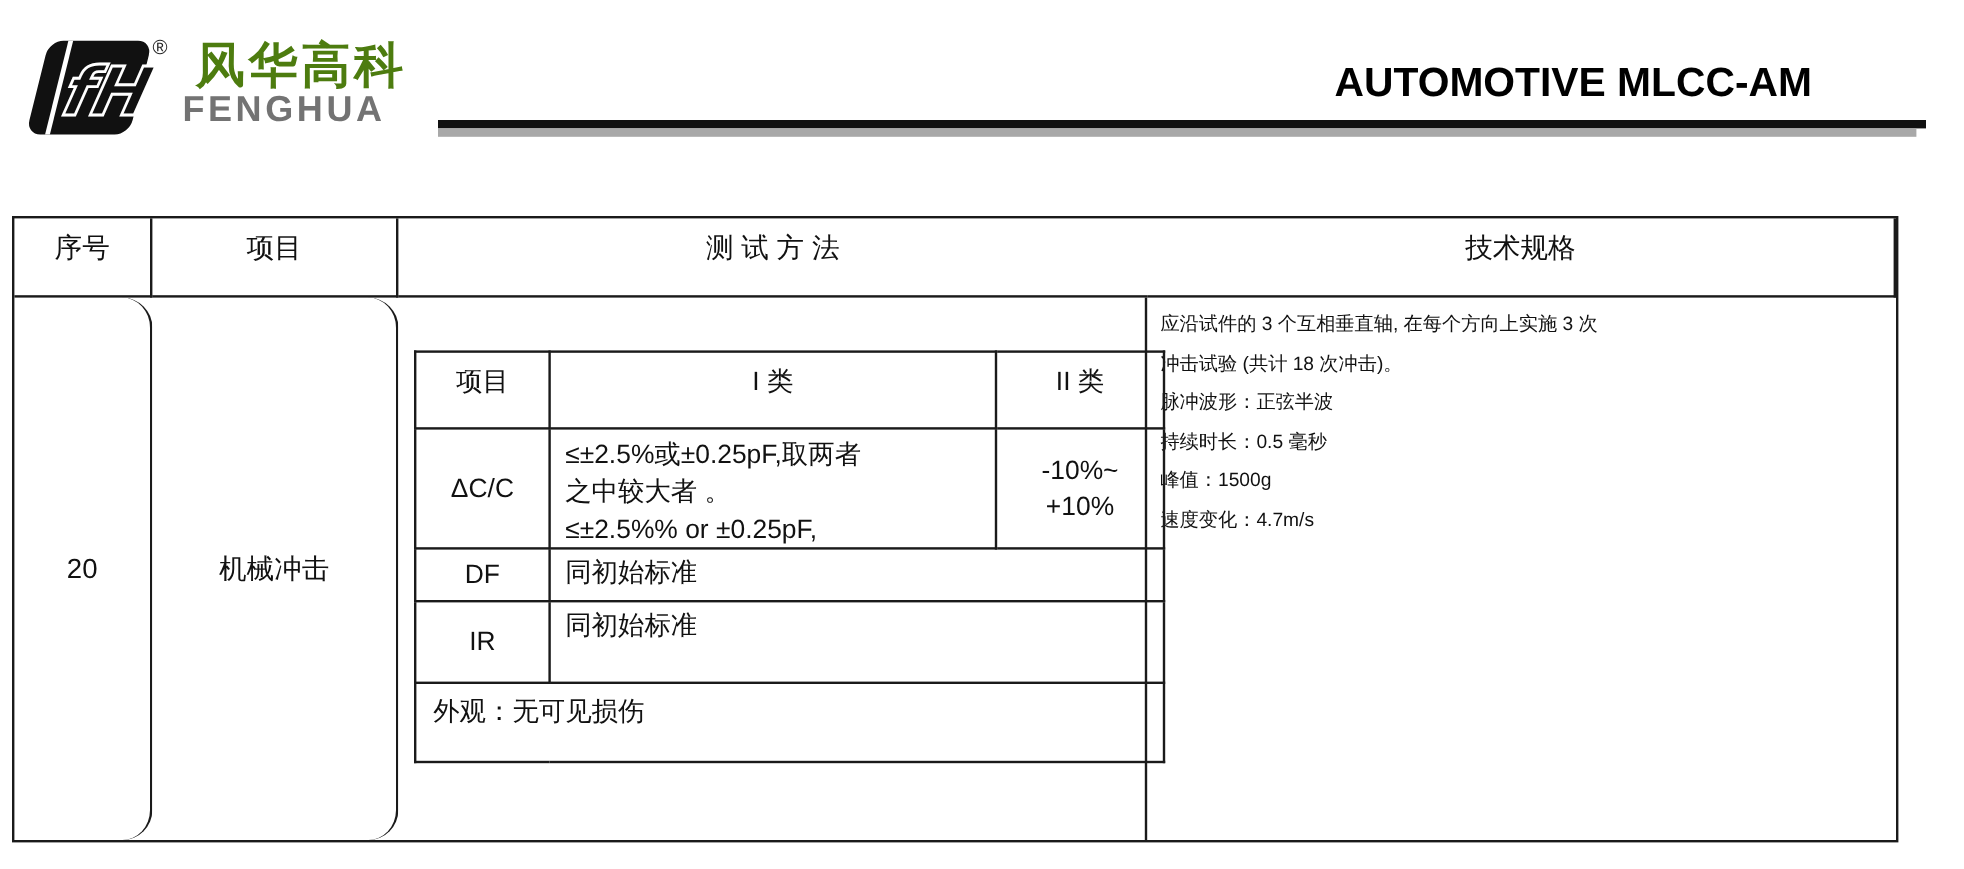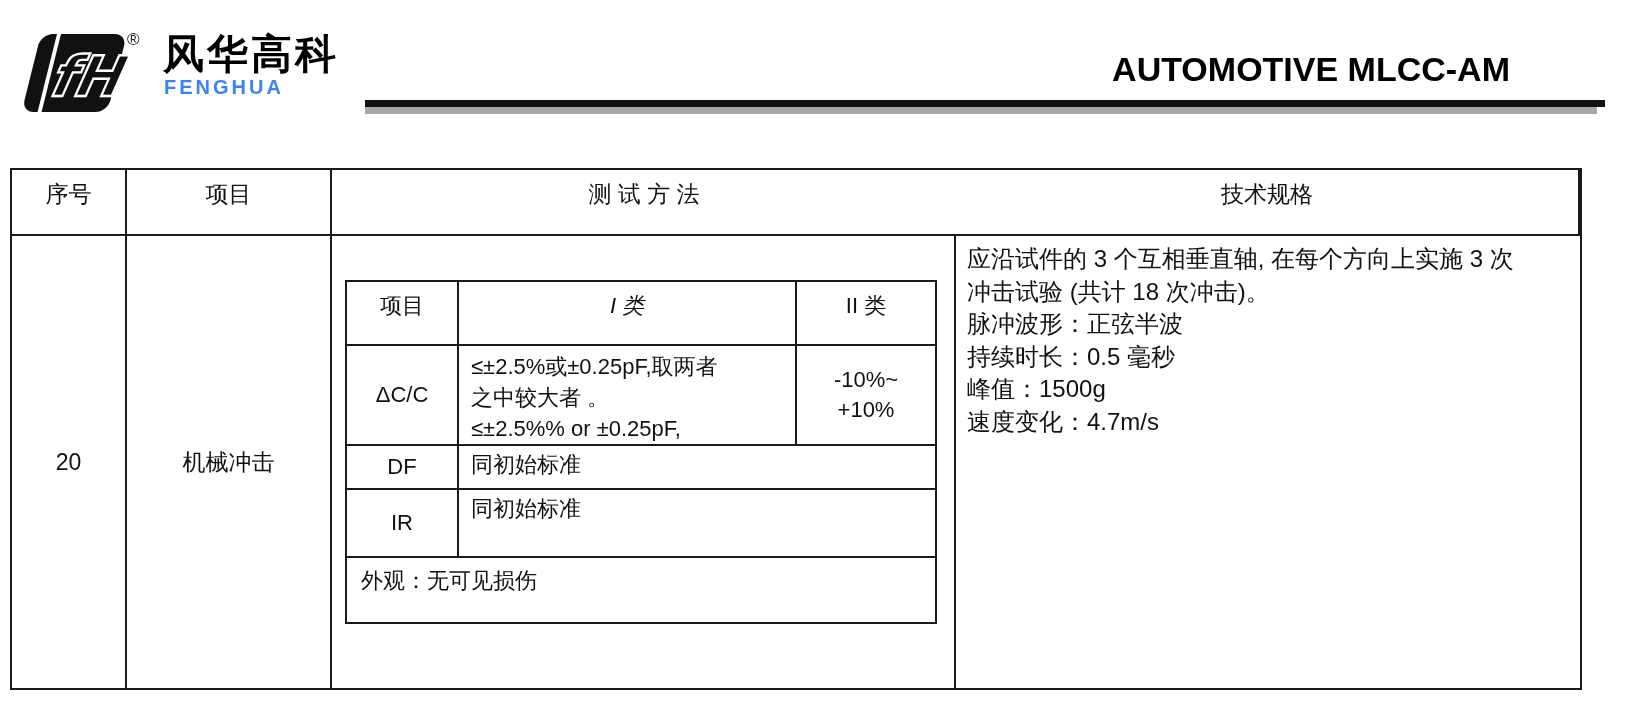--- a/index.html
+++ b/index.html
@@ -4,47 +4,47 @@
 <style>
   * { margin:0; padding:0; box-sizing:border-box; }
   html,body { background:#ffffff; }
   body { font-family:"Liberation Sans", sans-serif; color:#111; }
   .page { position:relative; width:1637px; height:724px; background:#fff; overflow:hidden; }
 
   
   .logo-mark { position:absolute; left:14px; top:30px; }
   .reg-mark { position:absolute; left:127px; top:30px; font-size:17px; color:#222; }
   .brand-cn { position:absolute; left:163px; top:34px; font-size:41px; font-weight:700;
-              letter-spacing:3px; color:#000000; line-height:1; }
-  .brand-en { position:absolute; left:164px; top:77px; font-size:20px; font-weight:700;
-              letter-spacing:3px; color:#3b82f6; line-height:1; }
+              letter-spacing:3px; color:#4d7c0f; line-height:1; }
+  .brand-en { position:absolute; left:152px; top:77px; font-size:30px; font-weight:700;
+              letter-spacing:3px; color:#737373; line-height:1; }
   .doc-title { position:absolute; top:50px; right:127px; font-size:34px; font-weight:700;
                letter-spacing:0px; color:#000; }
   .rule-black { position:absolute; left:365px; top:100px; width:1240px; height:7px; background:#111; }
   .rule-gray  { position:absolute; left:365px; top:107px; width:1232px; height:7px; background:#a8a8a8; }
 
   
-  .spec-table { position:absolute; left:10px; top:168px; width:1572px; height:522px;
+  .spec-table { position:absolute; left:10px; top:180px; width:1572px; height:522px;
                 border:2px solid #1a1a1a; display:grid;
                 grid-template-columns:115px 205px 624px 1fr;
                 grid-template-rows:66px 1fr; font-size:23px; }
   .oc { border-right:2px solid #1a1a1a; }
   .oc.last { border-right:none; }
   .oc.head { border-bottom:2px solid #1a1a1a; display:flex; justify-content:center;
              align-items:flex-start; padding-top:9px; }
-  .oc.center { display:flex; justify-content:center; align-items:center; }
+  .oc.center { display:flex; justify-content:center; align-items:center;border-radius:25px; }
   .oc.rel { position:relative; }
-  .method-cell { padding:7px 10px 0 11px; font-size:24px; line-height:32.5px; }
+  .method-cell { padding:7px 10px 0 11px; font-size:16px; line-height:32.5px; }
 
   
   .inner-table { position:absolute; left:13px; top:44px; width:590px;
                  border-collapse:collapse; table-layout:fixed; font-size:22px; }
   .inner-table td { border:2px solid #1a1a1a; }
   .col-item { width:112px; }
-  .col-c1 { width:338px;font-style:italic; }
+  .col-c1 { width:372px; }
   .col-c2 { width:140px; }
   .r-head td { height:64px; text-align:center; vertical-align:middle; padding-bottom:14px; }
   .r-dcc  td { height:100px; }
   .r-df   td { height:44px; }
   .r-ir   td { height:68px; }
   .r-app  td { height:66px; }
   .td-label { text-align:center; vertical-align:middle; }
   .td-lines { vertical-align:top; padding:5px 8px 0 12px; line-height:31px; }
   .td-lines div { white-space:nowrap; }
   .td-c2 { text-align:center; vertical-align:middle; line-height:30px; }

